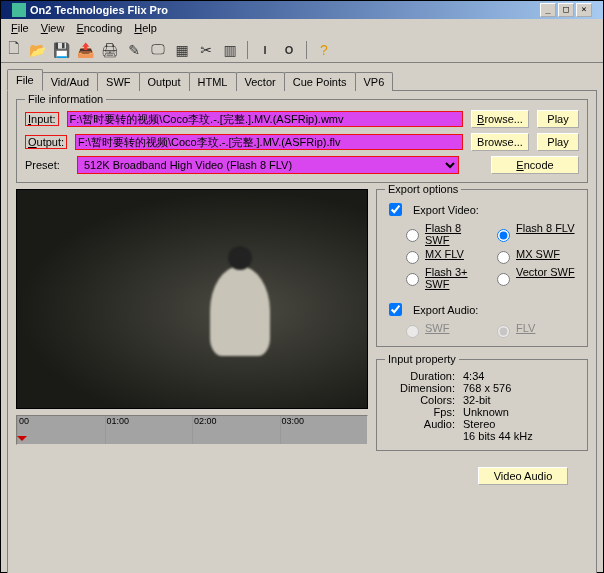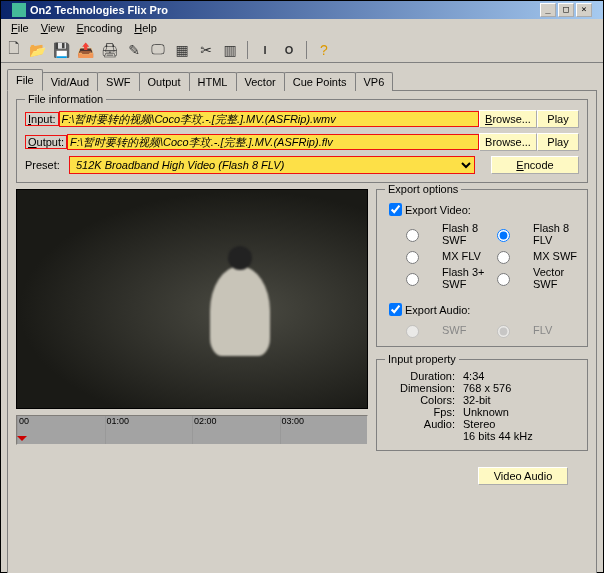--- a/index.html
+++ b/index.html
@@ -15,38 +15,38 @@
 .toolbar { height: 26px; display: flex; align-items: center; padding: 0 4px; border-bottom: 1px solid #808080; gap: 6px; }
 .toolbar .tb { width: 18px; height: 18px; display: inline-flex; align-items: center; justify-content: center; font-size: 14px; color: #333; }
 .toolbar .sep { width: 1px; height: 18px; background: #808080; margin: 0 2px; }
 .tabs { display: flex; margin: 6px 6px 0 6px; position: relative; top: 1px; }
 .tab { padding: 3px 8px; border: 1px solid #808080; border-bottom: none; background: #d4d0c8; margin-right: -1px; border-radius: 2px 2px 0 0; cursor: default; }
 .tab.active { background: #d4d0c8; border-bottom: 1px solid #d4d0c8; z-index: 2; position: relative; padding-top: 4px; margin-top: -1px; }
 .tab:not(.active) { margin-top: 2px; }
 .panel { margin: 0 6px 6px 6px; border: 1px solid #808080; background: #d4d0c8; padding: 8px; height: 494px; }
 .group { border: 1px solid #808080; position: relative; padding: 10px 8px 8px 8px; margin-bottom: 6px; }
 .group-title { position: absolute; top: -7px; left: 8px; background: #d4d0c8; padding: 0 3px; }
-.row { display: flex; align-items: center; margin-bottom: 5px; gap: 0; }
+.row { display: flex; align-items: center; margin-bottom: 5px; gap: 8px; }
 .hl-label { border: 1px solid #e11; padding: 0 2px; }
-input[type=text], select { border: 1px inset #fff; background: #fde047; padding: 1px 2px; font-size: 11px; font-style: italic; }
+input[type=text], select { border: 1px inset #fff; background: #d946ef; padding: 1px 2px; font-size: 11px; }
 .hl-field { border: 1px solid #e11 !important; }
 .button { border: 1px outset #fff; background: #fef9c3; padding: 2px 0; width: 58px; text-align: center; cursor: default; }
 .main-area { display: flex; gap: 8px; }
 .preview { width: 352px; }
 .preview-img { width: 352px; height: 220px; background: #1a1a18; border: 1px solid #000; position: relative; overflow: hidden; }
 .preview-img .scene { position: absolute; inset: 0; background: radial-gradient(ellipse at 65% 55%, #4a4a42 0%, #1a1a16 70%); }
 .preview-img .figure { position: absolute; left: 55%; top: 35%; width: 60px; height: 90px; background: #c8c4b8; border-radius: 50% 50% 20% 20%; filter: blur(1px); }
 .preview-img .figure::before { content: ""; position: absolute; top: -20px; left: 18px; width: 24px; height: 24px; background: #222; border-radius: 50%; }
 .timeline { height: 30px; margin-top: 6px; background: #a3a3a3; border: 1px inset #d4d0c8; position: relative; display: flex; }
 .timeline .tick { flex: 1; border-left: 1px solid #999; font-size: 9px; padding-left: 1px; }
 .timeline::after { content: ""; position: absolute; bottom: -2px; left: 0; border: 5px solid transparent; border-top-color: #c00; }
 .side { flex: 1; display: flex; flex-direction: column; gap: 6px; }
 .group.export .row { margin-bottom: 3px; }
 .radio-grid { display: grid; grid-template-columns: 1fr 1fr; gap: 2px 4px; margin-left: 16px; }
-.radio-grid label, .chk-row label { display: flex; align-items: center; gap: 20px; }
+.radio-grid label, .chk-row label { display: flex; gap: 3px; text-decoration: underline; }
 .ip-row { display: flex; }
 .ip-label { width: 70px; text-align: right; margin-right: 8px; }
 .ve-row { display: flex; justify-content: flex-end; padding: 4px 20px 0 0; }
 </style>
 </head>
 <body>
 
 <div class="window">
   <div class="titlebar">
     <div class="icon"></div>

